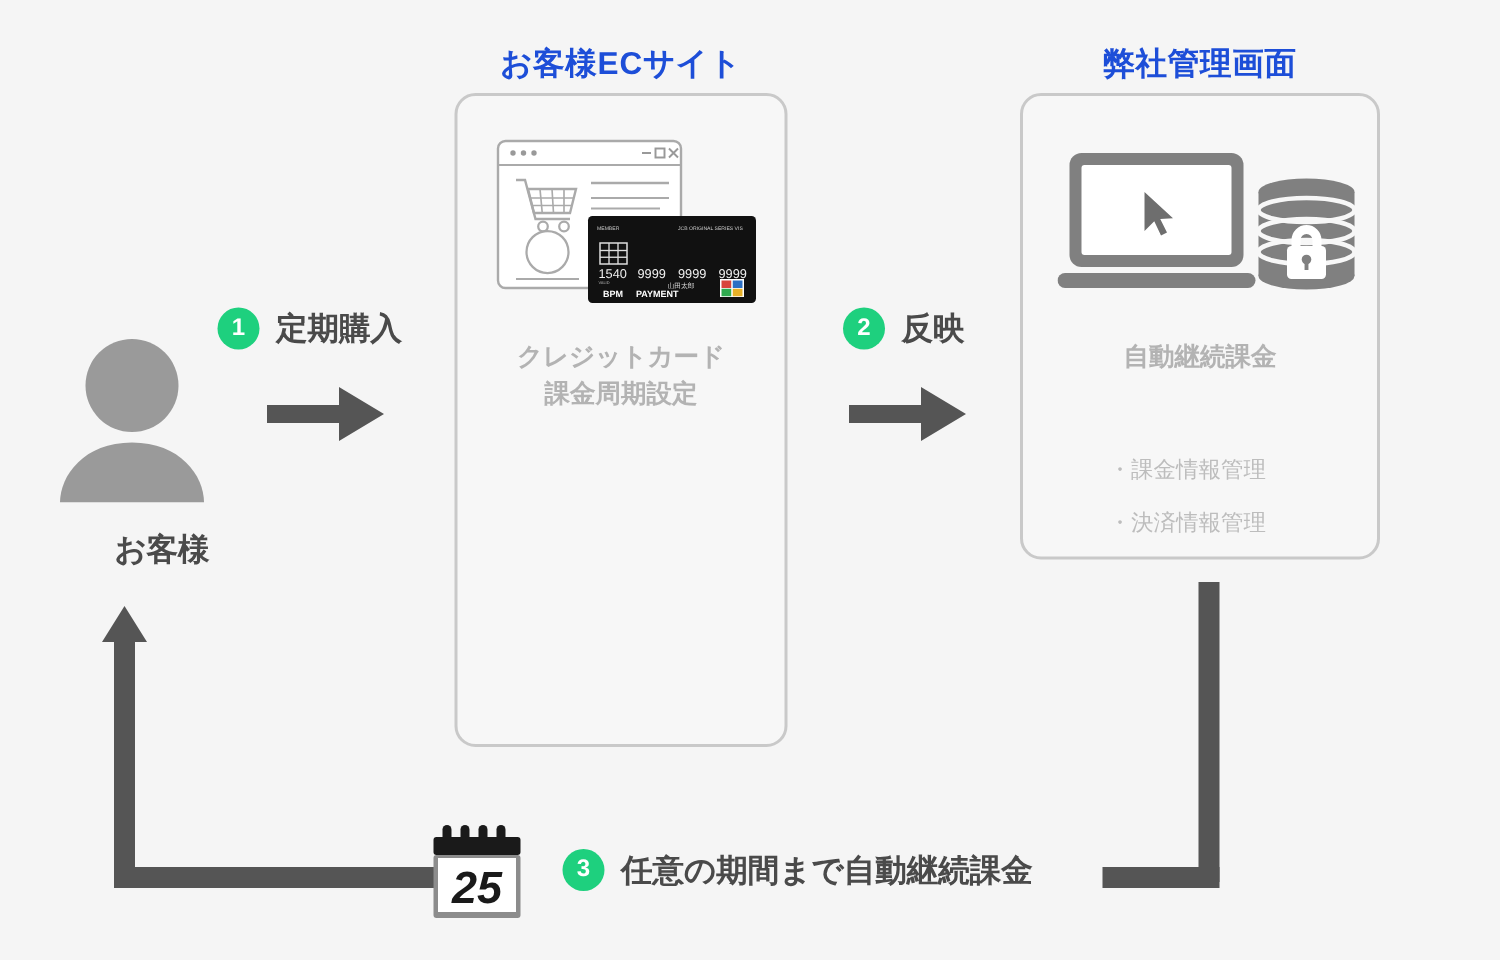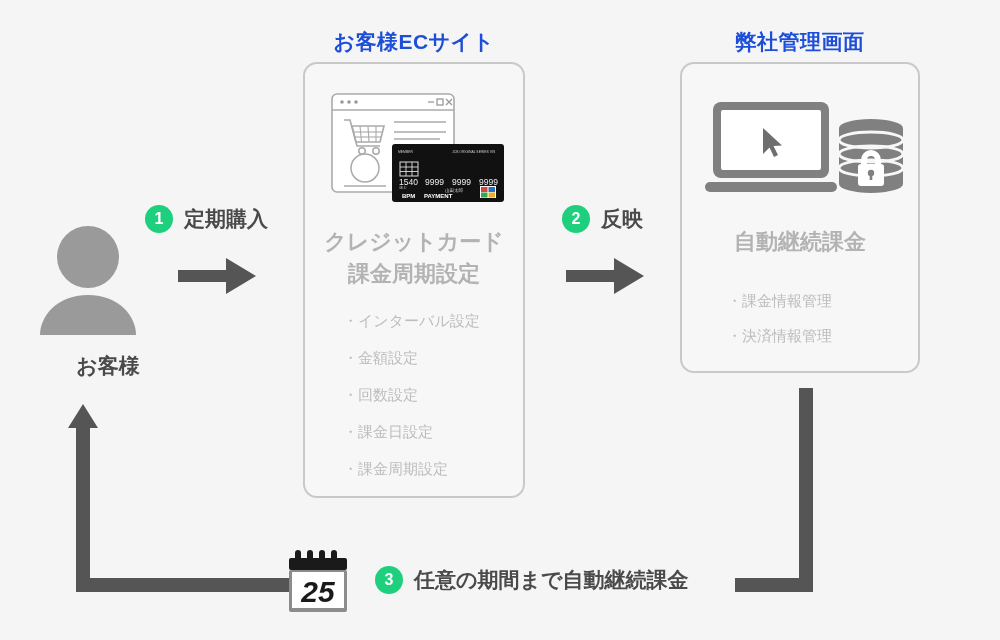--- a/index.html
+++ b/index.html
@@ -40,33 +40,33 @@
     white-space: nowrap;
     text-align: center;
   }
   #title-ec { left: 303px; top: 28px; width: 222px; }
   #title-admin { left: 680px; top: 28px; width: 240px; }
 
   
   .panel-heading {
     position: absolute;
     text-align: center;
-    font-size: 22px;
+    font-size: 17px;
     font-weight: bold;
     color: #b3b3b3;
     line-height: 1.45;
     white-space: nowrap;
   }
   #heading-ec { left: 303px; top: 226px; width: 222px; }
   #heading-db { left: 680px; top: 226px; width: 240px; }
 
   .bullet-list {
     position: absolute;
     list-style: none;
-    margin: 4px;
+    margin: 16px;
     padding: 0;
   }
   .bullet-list li {
     font-size: 15px;
     color: #bdbdbd;
     white-space: nowrap;
   }
   #list-ec { left: 339px; top: 308px; }
   #list-ec li { margin-bottom: 18px; }
   #list-db { left: 723px; top: 288px; }
@@ -257,27 +257,20 @@
         <rect x="158.5" y="100.5" width="6.5" height="5" fill="#e6b028"></rect>
       </g>
     </svg>
   </div>
 
   <div class="panel-heading" id="heading-ec">
     <div>クレジットカード</div>
     <div>課金周期設定</div>
   </div>
 
-  <ul class="bullet-list" id="list-ec">
-    <li>・インターバル設定</li>
-    <li>・金額設定</li>
-    <li>・回数設定</li>
-    <li>・課金日設定</li>
-    <li>・課金周期設定</li>
-  </ul>
 
   <div class="arrow-right" id="arrow-2">
     <svg viewBox="0 0 78 36" width="78" height="36" aria-hidden="true">
       <path d="M0 12 L48 12 L48 0 L78 18 L48 36 L48 24 L0 24 Z" fill="#555555"></path>
     </svg>
   </div>
 
   <div class="step" id="step-2">
     <span class="step-badge">2</span>
     <span class="step-label">反映</span>

